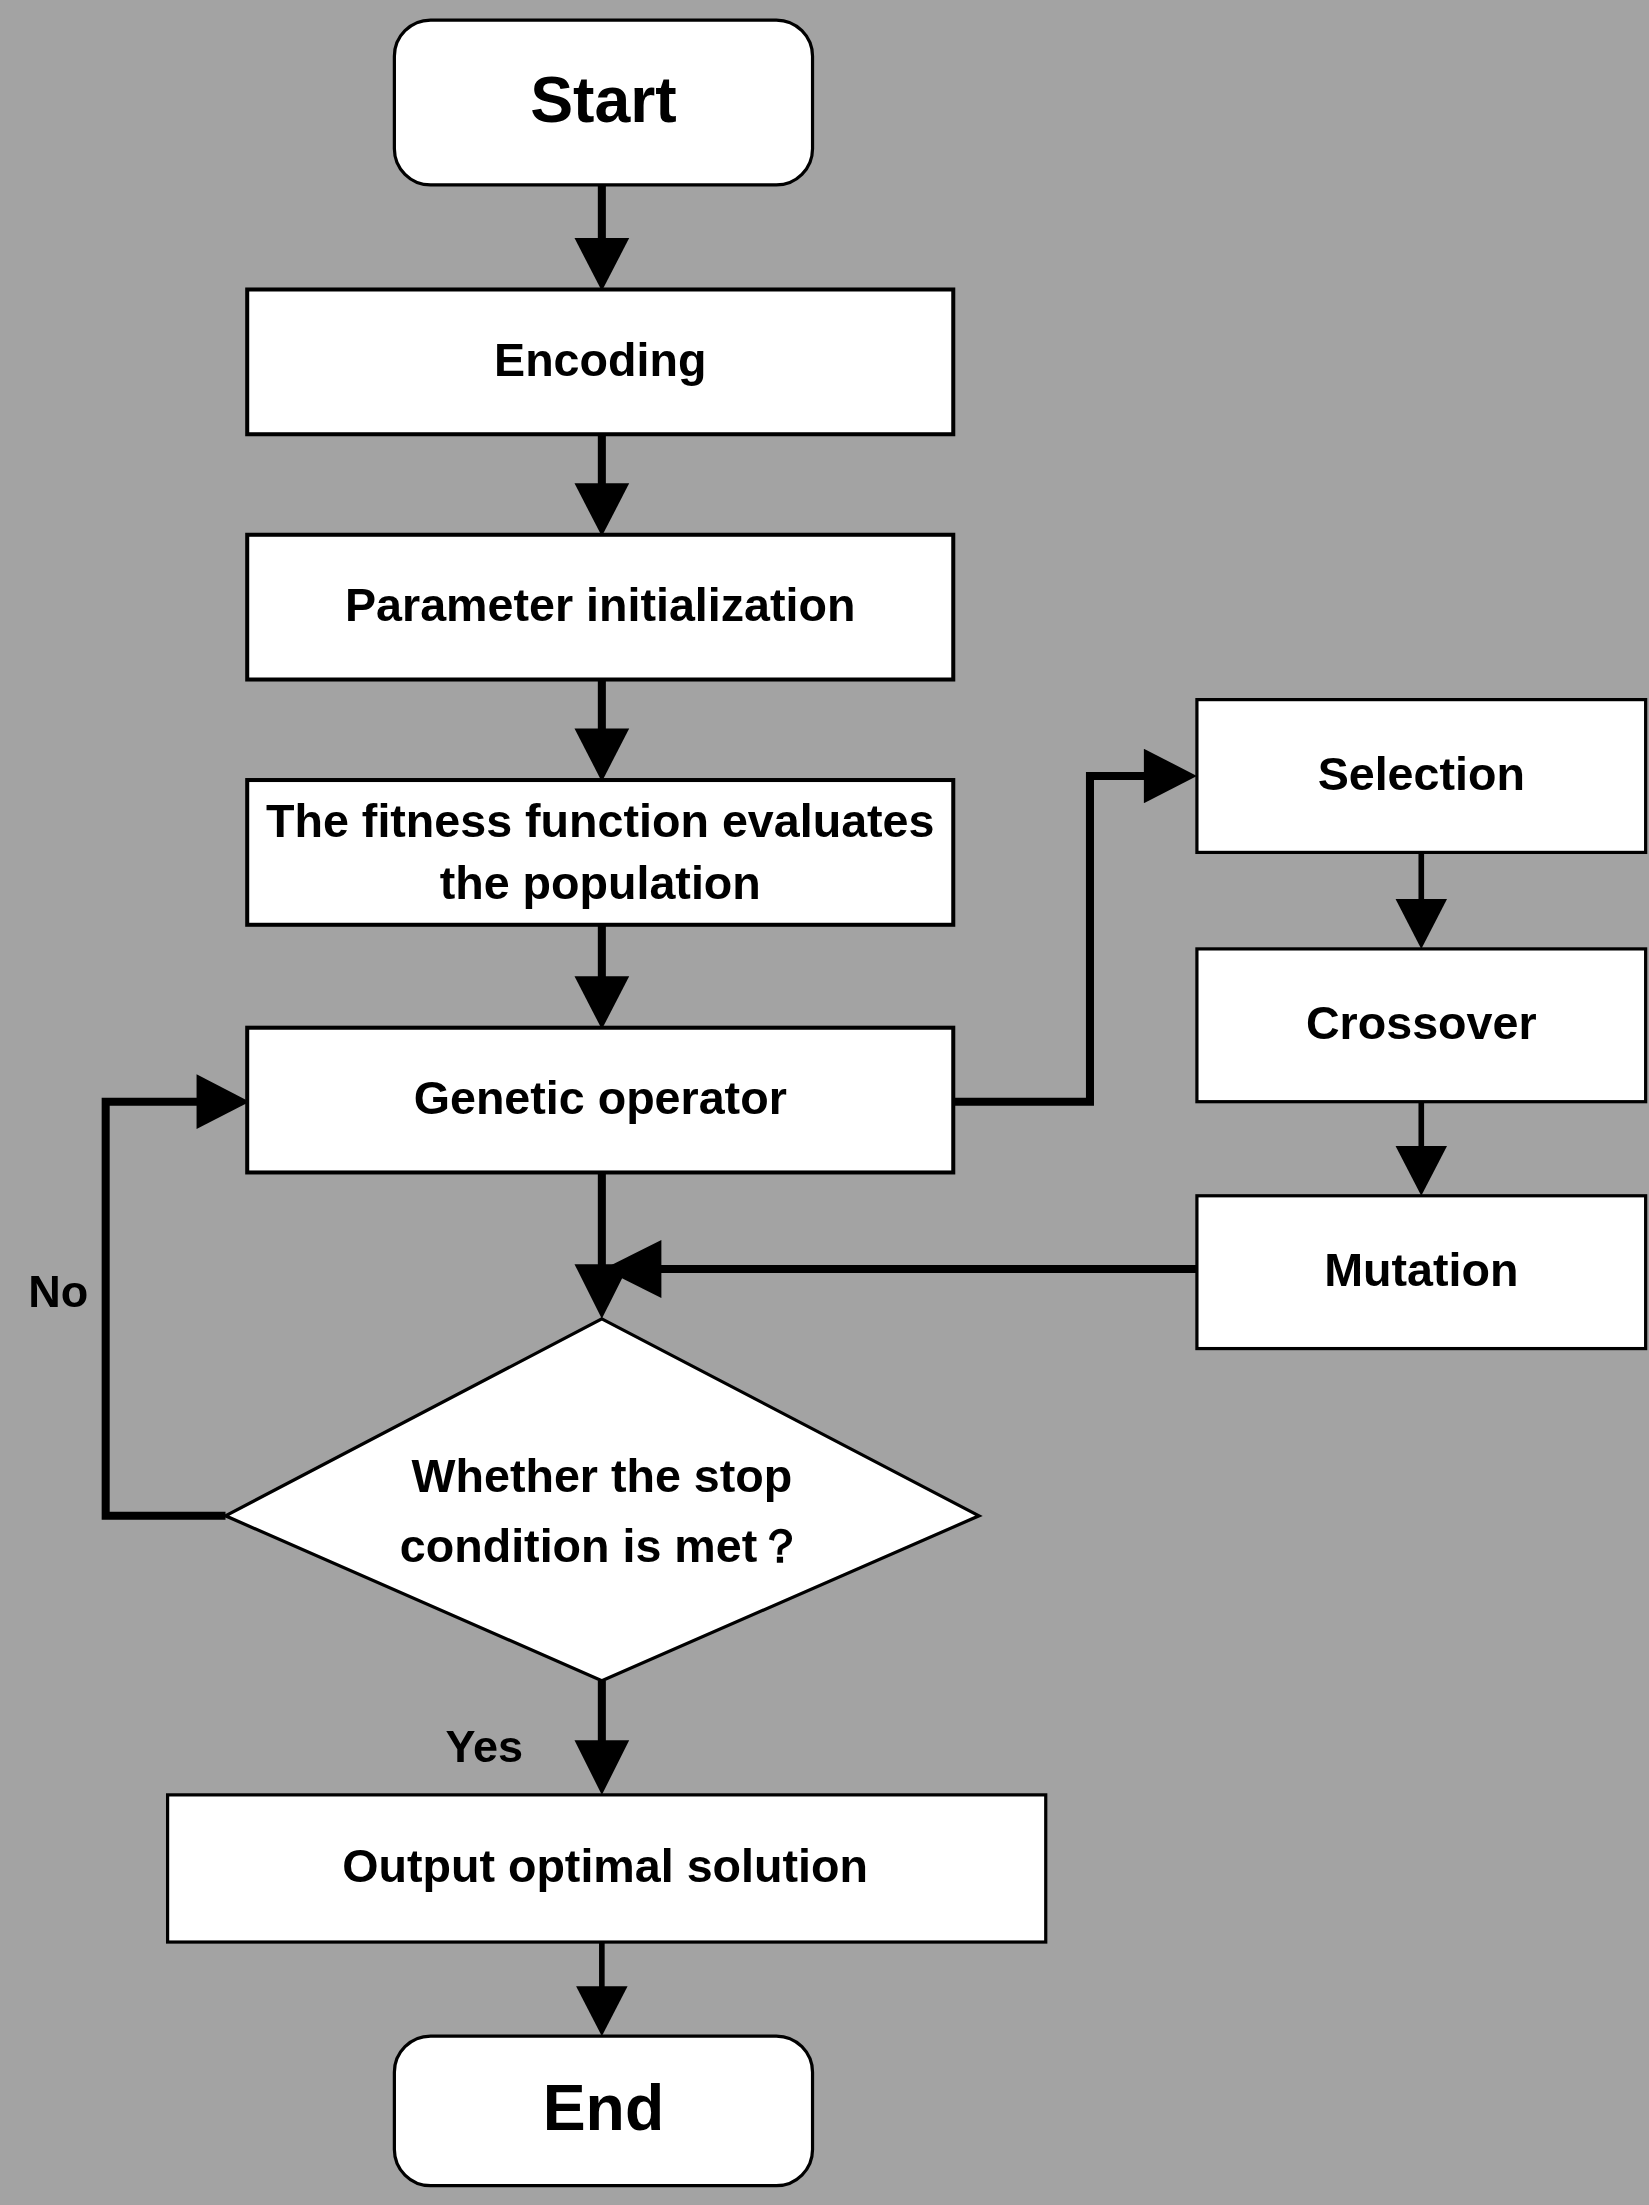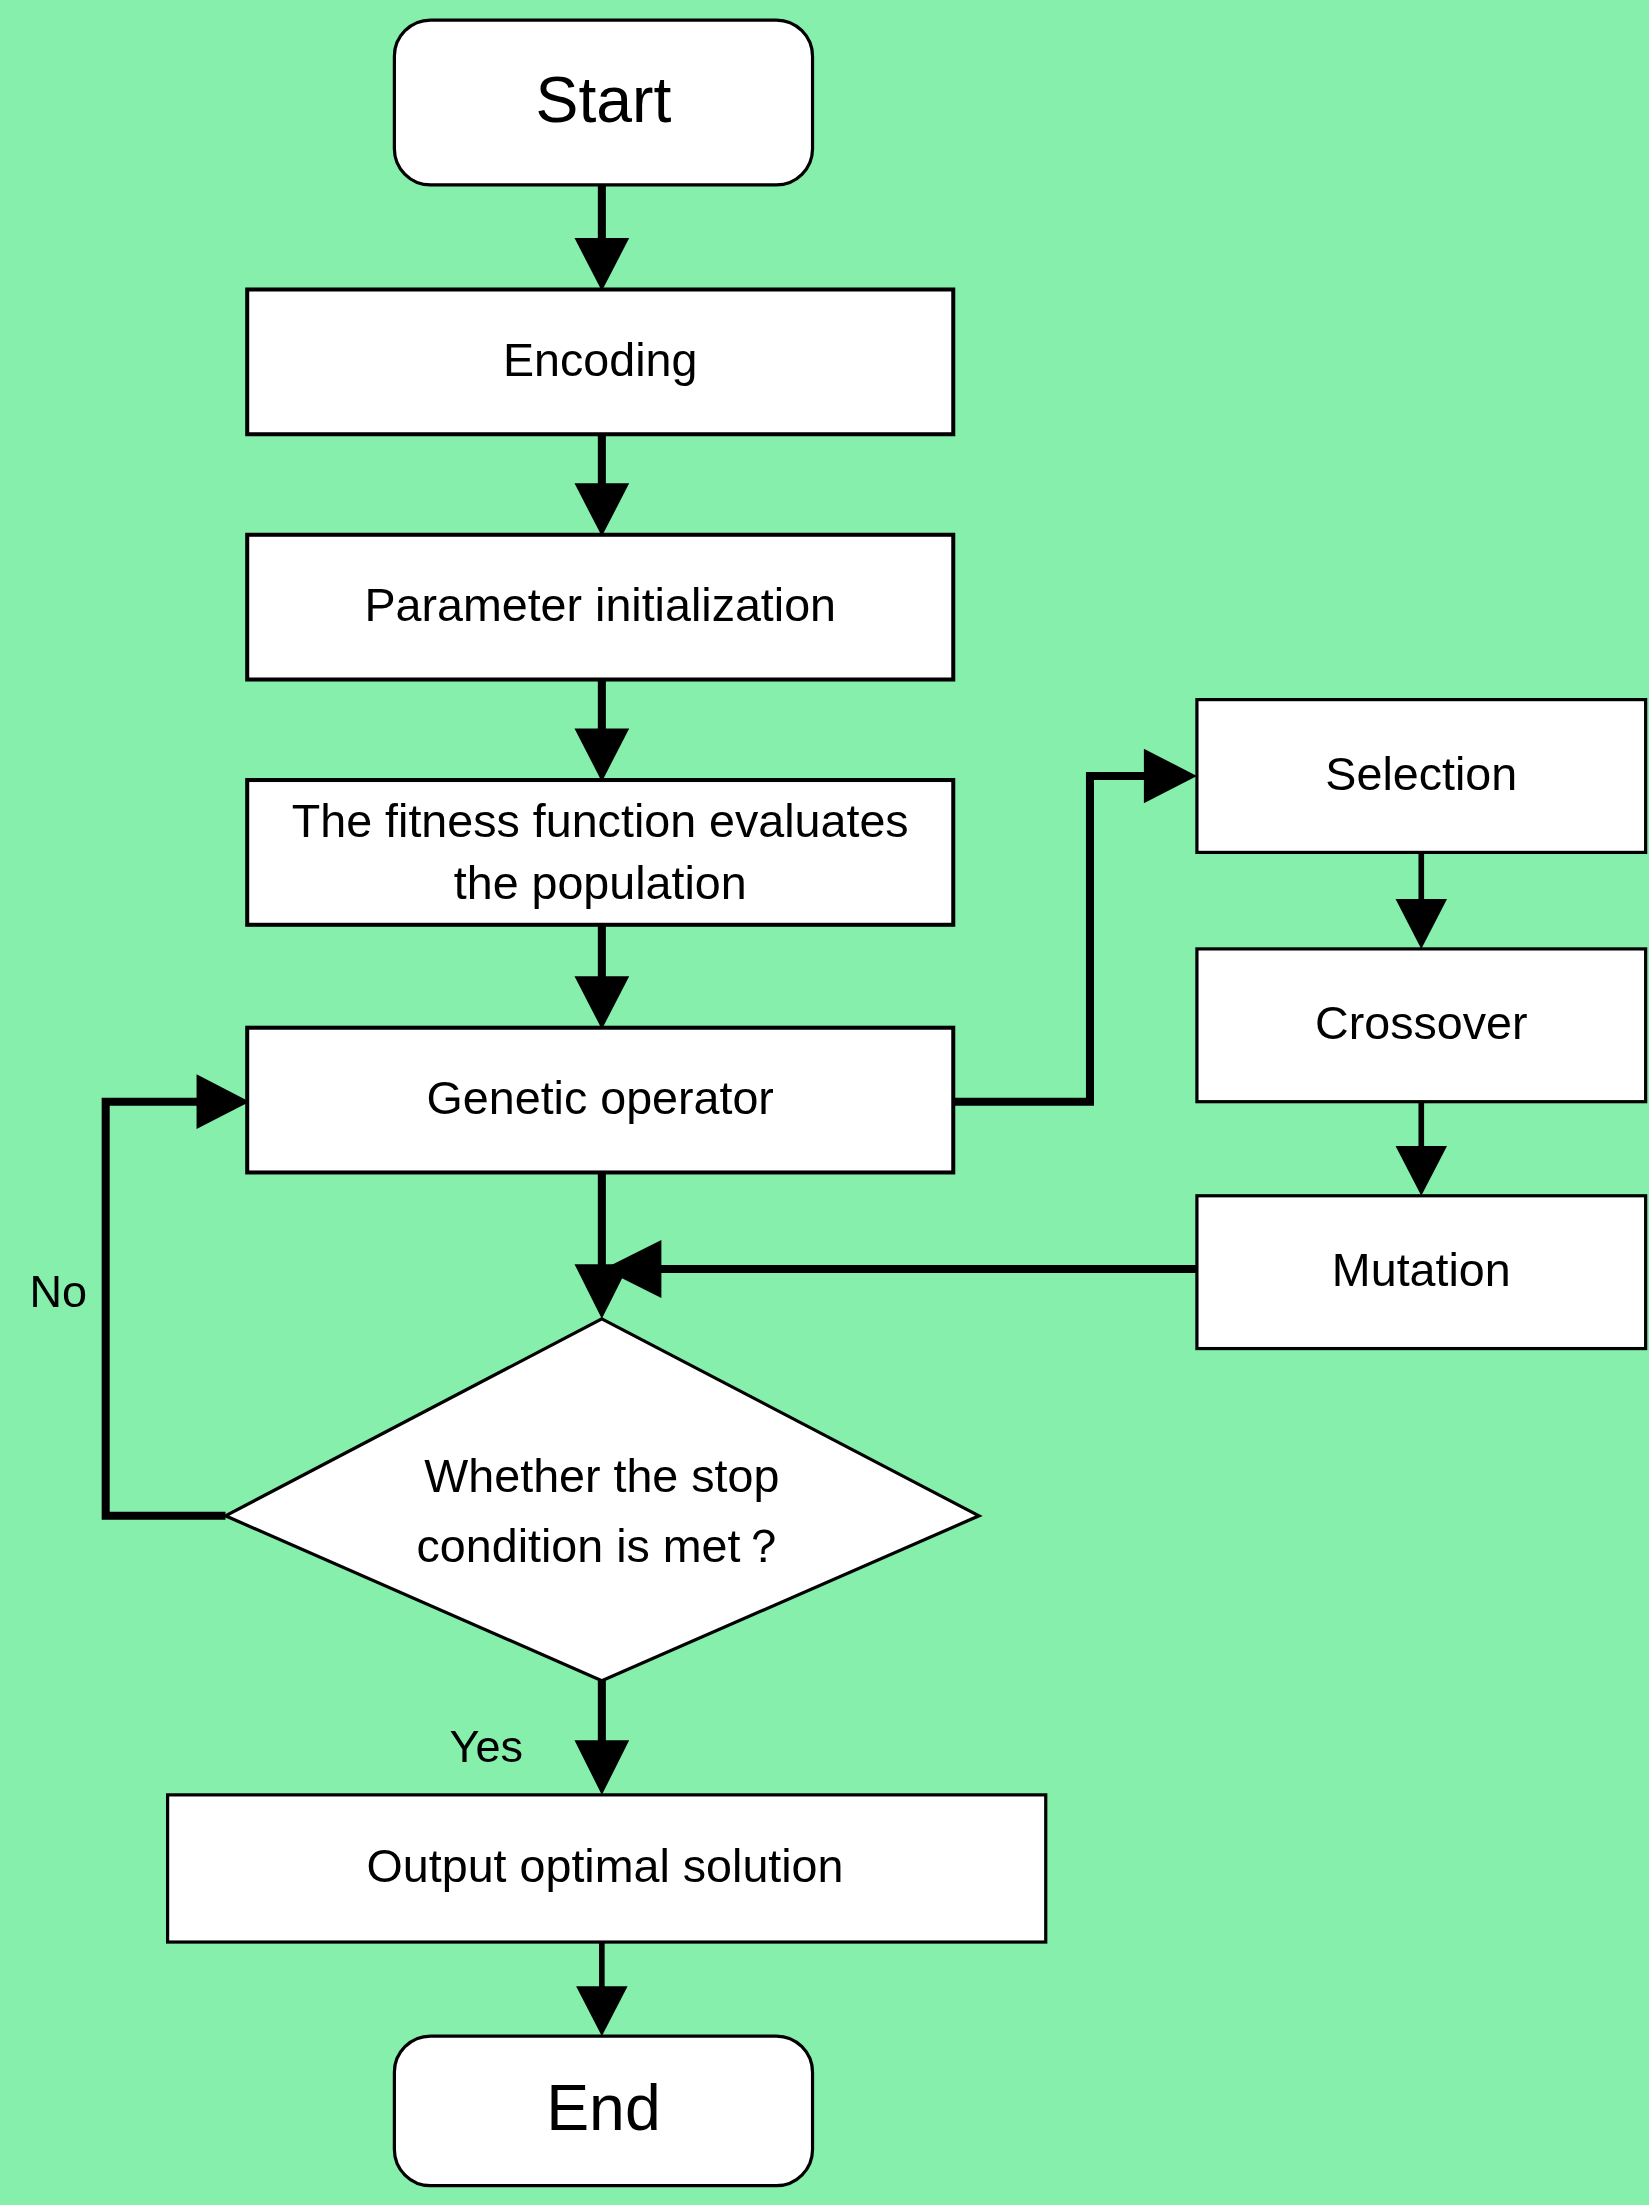--- a/index.html
+++ b/index.html
@@ -11,21 +11,22 @@
   body {
     width: 1650px;
     height: 2205px;
     overflow: hidden;
     font-family: "Liberation Sans", sans-serif;
   }
   #flow-root {
     position: relative;
     width: 1650px;
     height: 2205px;
-    background: #86efac;
+    background: #a3a3a3;
+    font-weight: bold;
   }
   svg#flow-svg {
     display: block;
     width: 1650px;
     height: 2205px;
   }
   .node-shape {
     fill: #ffffff;
     stroke: #000000;
     stroke-width: 5;

